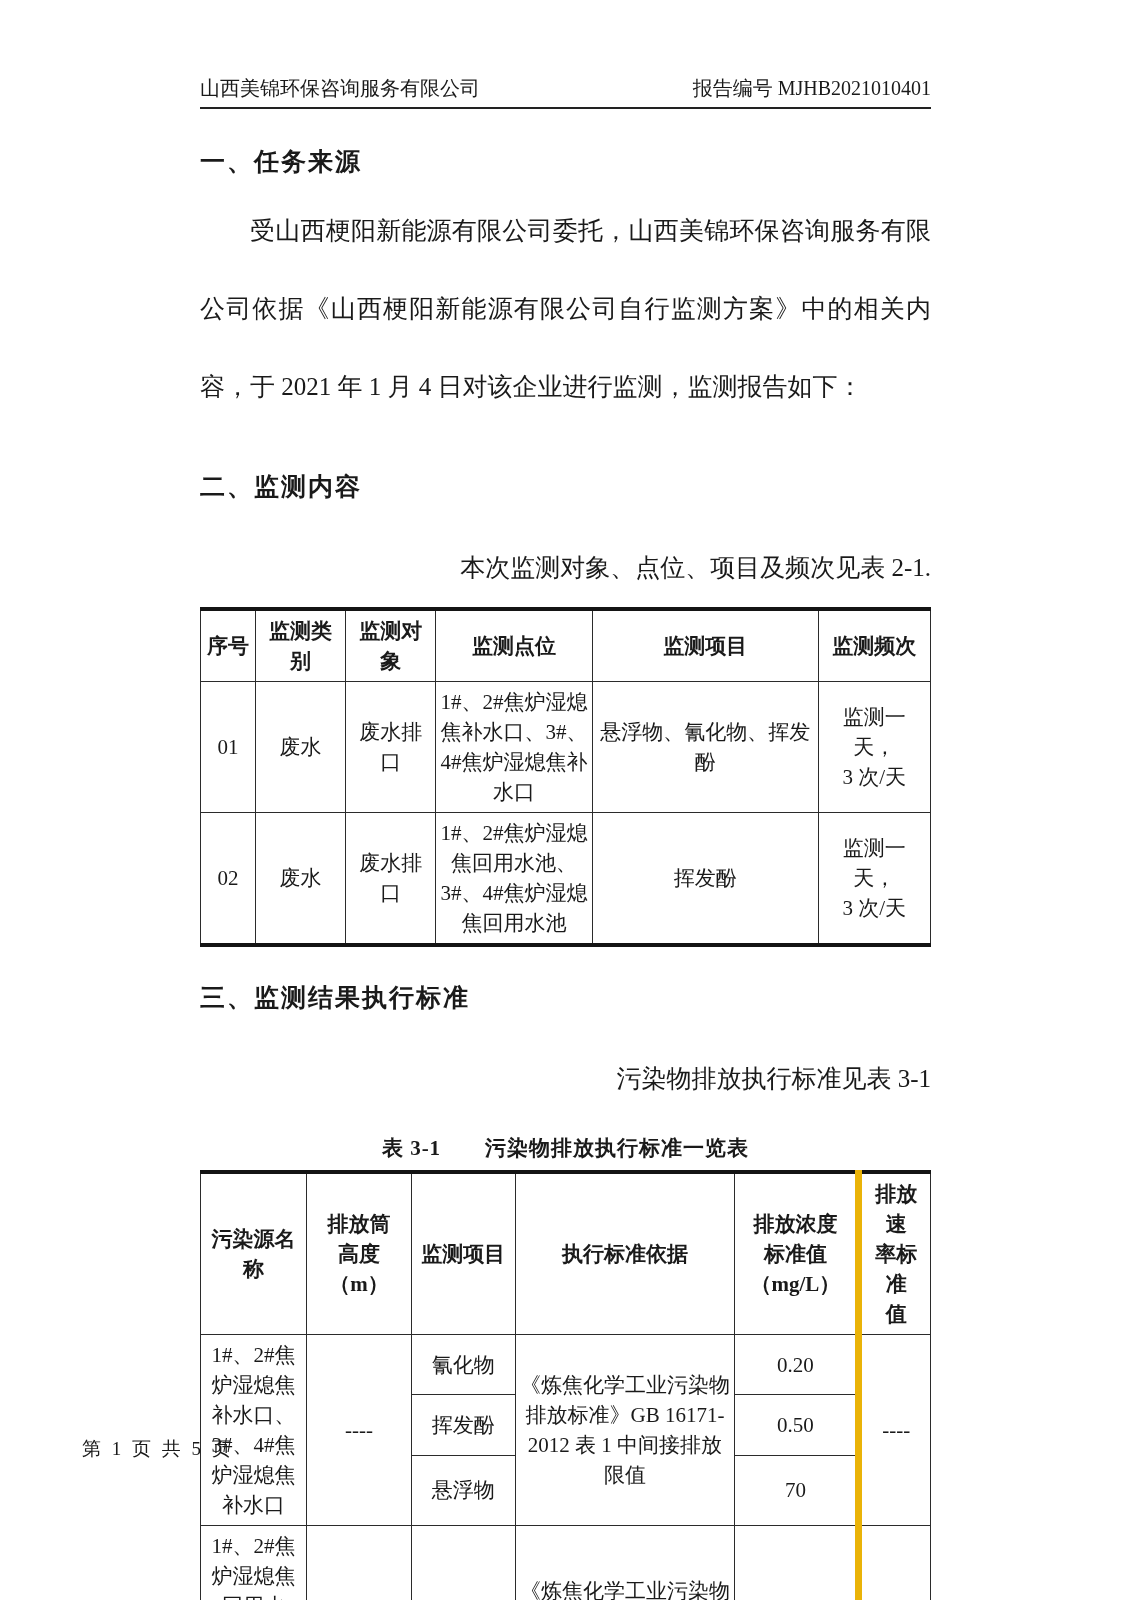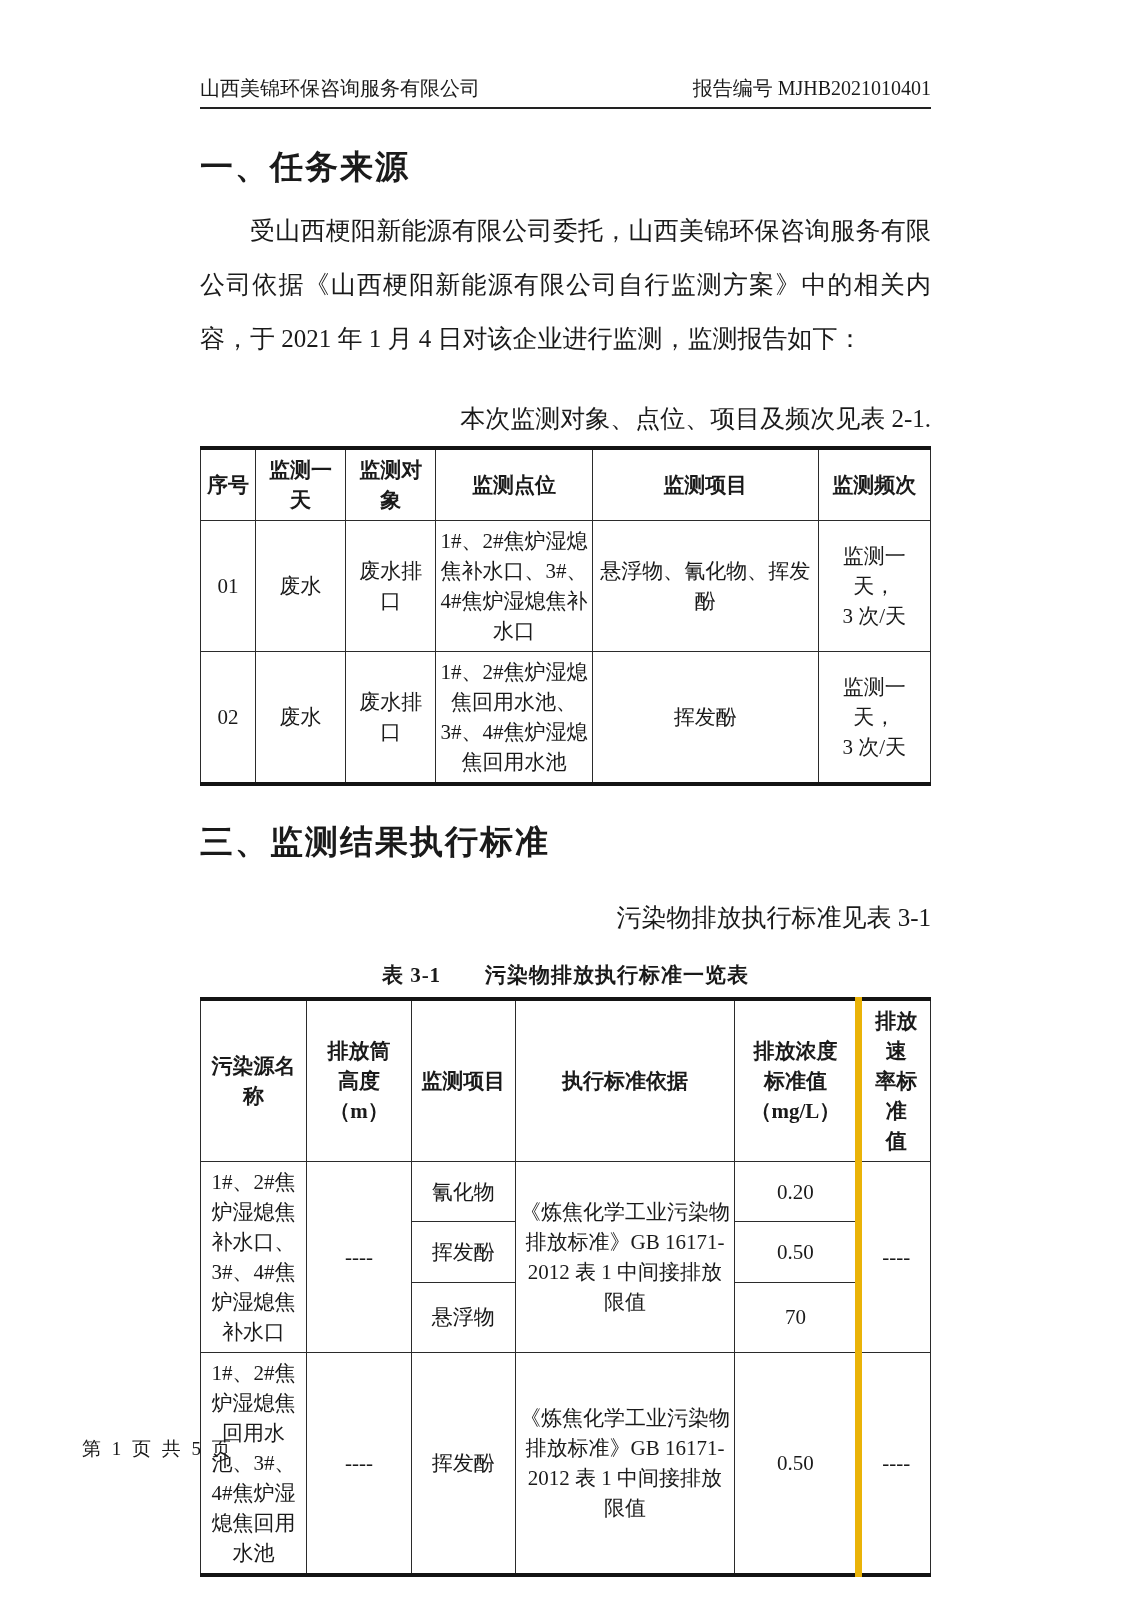--- a/index.html
+++ b/index.html
@@ -25,31 +25,31 @@
     justify-content: space-between;
     align-items: flex-end;
     padding-top: 76px;
     padding-bottom: 7px;
     border-bottom: 2px solid #222;
     font-size: 20px;
     line-height: 1.2;
   }
   
   .sec-heading {
-    font-size: 33px;
+    font-size: 25px;
     font-weight: bold;
     margin: 36px 0 0 0;
     letter-spacing: 2px;
   }
   .sec-heading.h2 { margin-top: 44px; }
   .sec-heading.h3 { margin-top: 34px; }
   
   .body-para {
     font-size: 25px;
-    line-height: 54px;
+    line-height: 78px;
     margin: 14px 0 0 0;
     text-align: justify;
     text-indent: 2em;
   }
   .body-para.single {
     margin-top: 26px;
     text-align: right;
   }
   
   .table-caption {
@@ -105,35 +105,36 @@
 <div class="page">
 
   <header class="doc-header">
     <span>山西美锦环保咨询服务有限公司</span>
     <span>报告编号 MJHB2021010401</span>
   </header>
 
   <h1 class="sec-heading">一、任务来源</h1>
   <p class="body-para">受山西梗阳新能源有限公司委托，山西美锦环保咨询服务有限公司依据《山西梗阳新能源有限公司自行监测方案》中的相关内容，于 2021 年 1 月 4 日对该企业进行监测，监测报告如下：</p>
 
+  <h1 class="sec-heading h2">二、监测内容</h1>
   <p class="body-para single">本次监测对象、点位、项目及频次见表 2-1.</p>
 
   <table class="t21">
     <colgroup>
       <col style="width:7.5%">
         <col style="width:12.4%">
         <col style="width:12.3%">
       <col style="width:21.5%">
         <col style="width:30.9%">
         <col style="width:15.4%">
     </colgroup>
     <thead>
       <tr>
         <th>序号</th>
-        <th>监测一天</th>
+        <th>监测类别</th>
         <th>监测对象</th>
         <th>监测点位</th>
         <th>监测项目</th>
         <th>监测频次</th>
       </tr>
     </thead>
     <tbody>
       <tr>
         <td>01</td>
         <td>废水</td>

